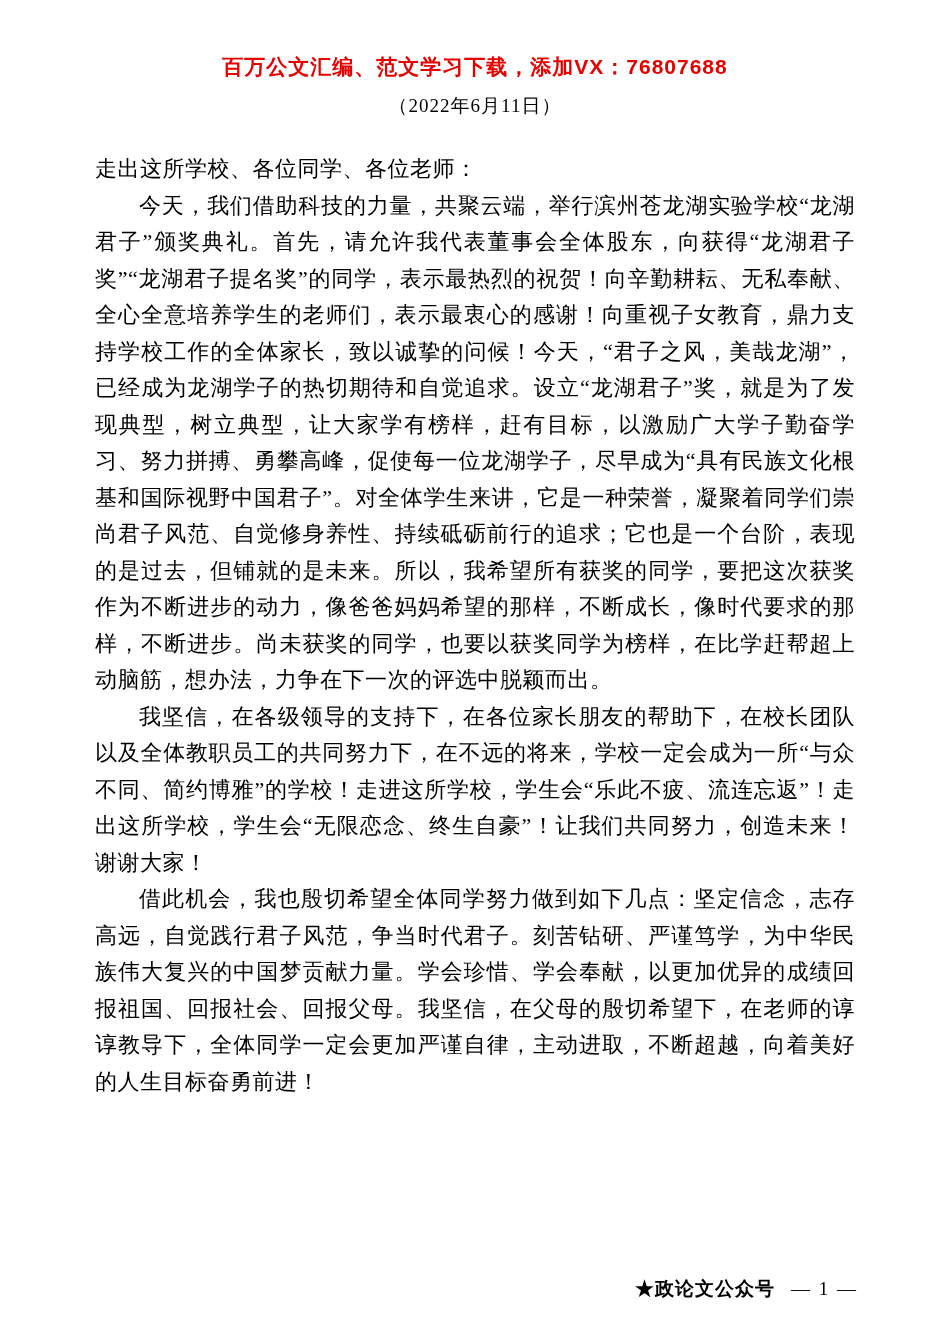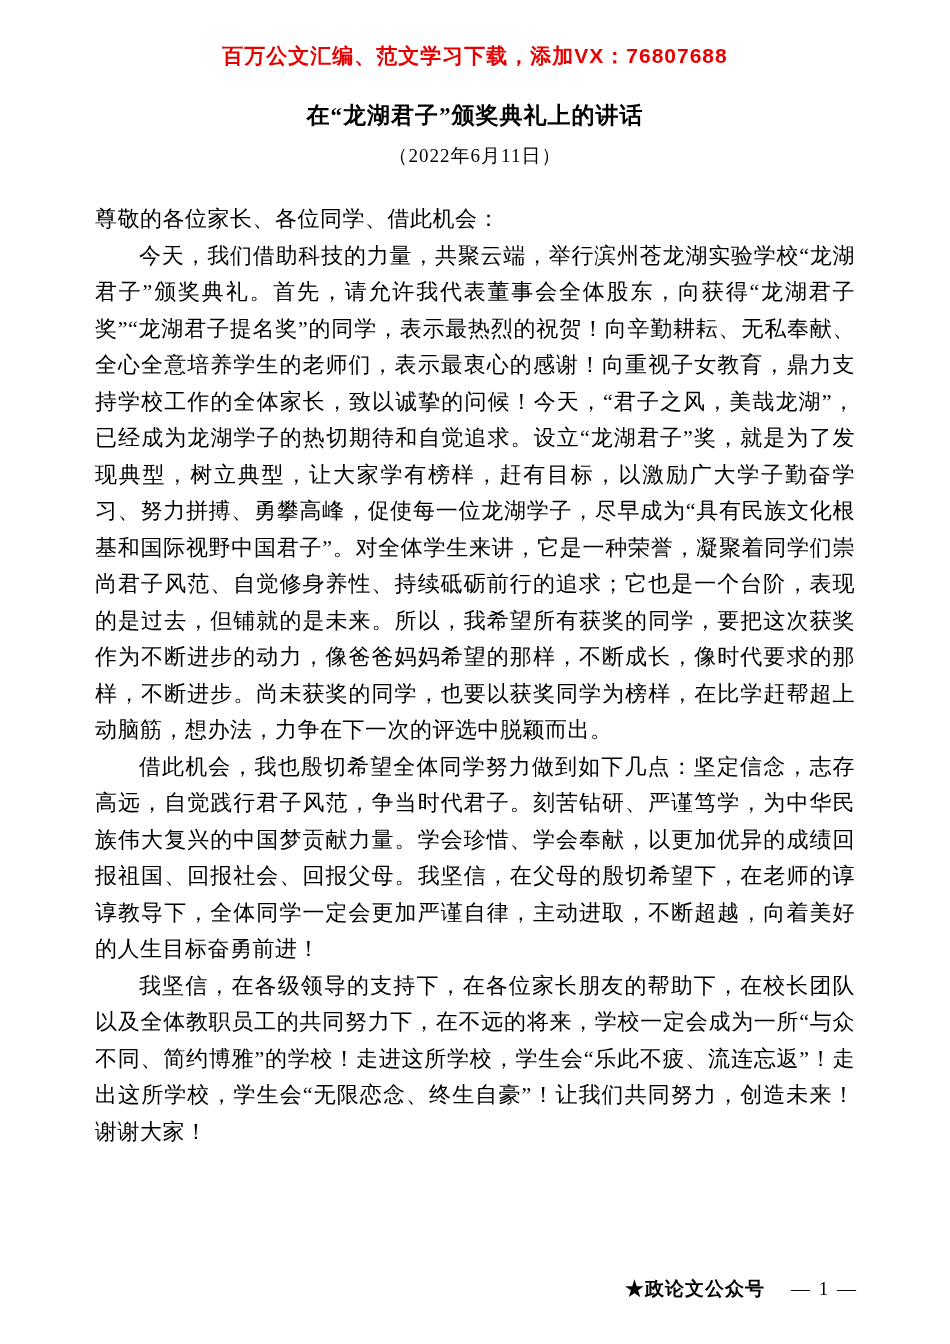--- a/index.html
+++ b/index.html
@@ -8,21 +8,21 @@
     background: #ffffff;
   }
   .page {
     position: relative;
     width: 950px;
     height: 1344px;
     box-sizing: border-box;
     background: #ffffff;
     color: #000000;
     font-family: "Liberation Serif", "DejaVu Serif", serif;
-    padding: 0 95px;
+    padding: 11px 95px;
     overflow: hidden;
   }
   .promo {
     margin: 0;
     padding-top: 42px;
     text-align: center;
     font-family: "Liberation Sans", "DejaVu Sans", sans-serif;
     font-size: 21px;
     font-weight: 600;
     letter-spacing: 1px;
@@ -62,48 +62,47 @@
   }
   .doc-body p.no-indent {
     text-indent: 0;
   }
   .page-footer {
     position: absolute;
     right: 92px;
     top: 1276px;
     display: flex;
     align-items: baseline;
-    gap: 26px;
+    gap: 16px;
     font-size: 19px;
   }
   .footer-source {
     font-weight: bold;
     letter-spacing: 1px;
   }
   .footer-page {
     letter-spacing: 2px;
   }
 </style>
 </head>
 <body>
 
 <div class="page">
 
   <p class="promo" style="color: rgb(230, 0, 0);">百万公文汇编、范文学习下载，添加VX：76807688</p>
 
-  <h1 class="doc-title">在“龙湖君子”颁奖典礼上的讲话</h1>
 
 
   <div class="doc-date">（2022年6月11日）</div>
 
   <div class="doc-body">
-    <p class="no-indent">尊敬的各位家长、各位同学、借此机会：</p>
+    <p class="no-indent">走出这所学校、各位同学、各位老师：</p>
     <p>今天，我们借助科技的力量，共聚云端，举行滨州苍龙湖实验学校“龙湖君子”颁奖典礼。首先，请允许我代表董事会全体股东，向获得“龙湖君子奖”“龙湖君子提名奖”的同学，表示最热烈的祝贺！向辛勤耕耘、无私奉献、全心全意培养学生的老师们，表示最衷心的感谢！向重视子女教育，鼎力支持学校工作的全体家长，致以诚挚的问候！今天，“君子之风，美哉龙湖”，已经成为龙湖学子的热切期待和自觉追求。设立“龙湖君子”奖，就是为了发现典型，树立典型，让大家学有榜样，赶有目标，以激励广大学子勤奋学习、努力拼搏、勇攀高峰，促使每一位龙湖学子，尽早成为“具有民族文化根基和国际视野中国君子”。对全体学生来讲，它是一种荣誉，凝聚着同学们崇尚君子风范、自觉修身养性、持续砥砺前行的追求；它也是一个台阶，表现的是过去，但铺就的是未来。所以，我希望所有获奖的同学，要把这次获奖作为不断进步的动力，像爸爸妈妈希望的那样，不断成长，像时代要求的那样，不断进步。尚未获奖的同学，也要以获奖同学为榜样，在比学赶帮超上动脑筋，想办法，力争在下一次的评选中脱颖而出。</p>
+    <p>我坚信，在各级领导的支持下，在各位家长朋友的帮助下，在校长团队以及全体教职员工的共同努力下，在不远的将来，学校一定会成为一所“与众不同、简约博雅”的学校！走进这所学校，学生会“乐此不疲、流连忘返”！走出这所学校，学生会“无限恋念、终生自豪”！让我们共同努力，创造未来！谢谢大家！</p>
     <p>借此机会，我也殷切希望全体同学努力做到如下几点：坚定信念，志存高远，自觉践行君子风范，争当时代君子。刻苦钻研、严谨笃学，为中华民族伟大复兴的中国梦贡献力量。学会珍惜、学会奉献，以更加优异的成绩回报祖国、回报社会、回报父母。我坚信，在父母的殷切希望下，在老师的谆谆教导下，全体同学一定会更加严谨自律，主动进取，不断超越，向着美好的人生目标奋勇前进！</p>
-    <p>我坚信，在各级领导的支持下，在各位家长朋友的帮助下，在校长团队以及全体教职员工的共同努力下，在不远的将来，学校一定会成为一所“与众不同、简约博雅”的学校！走进这所学校，学生会“乐此不疲、流连忘返”！走出这所学校，学生会“无限恋念、终生自豪”！让我们共同努力，创造未来！谢谢大家！</p>
   </div>
 
   <div class="page-footer">
     <span class="footer-source">★政论文公众号</span>
     <span class="footer-page">—  1  —</span>
   </div>
 
 </div>
 
 </body></html>

